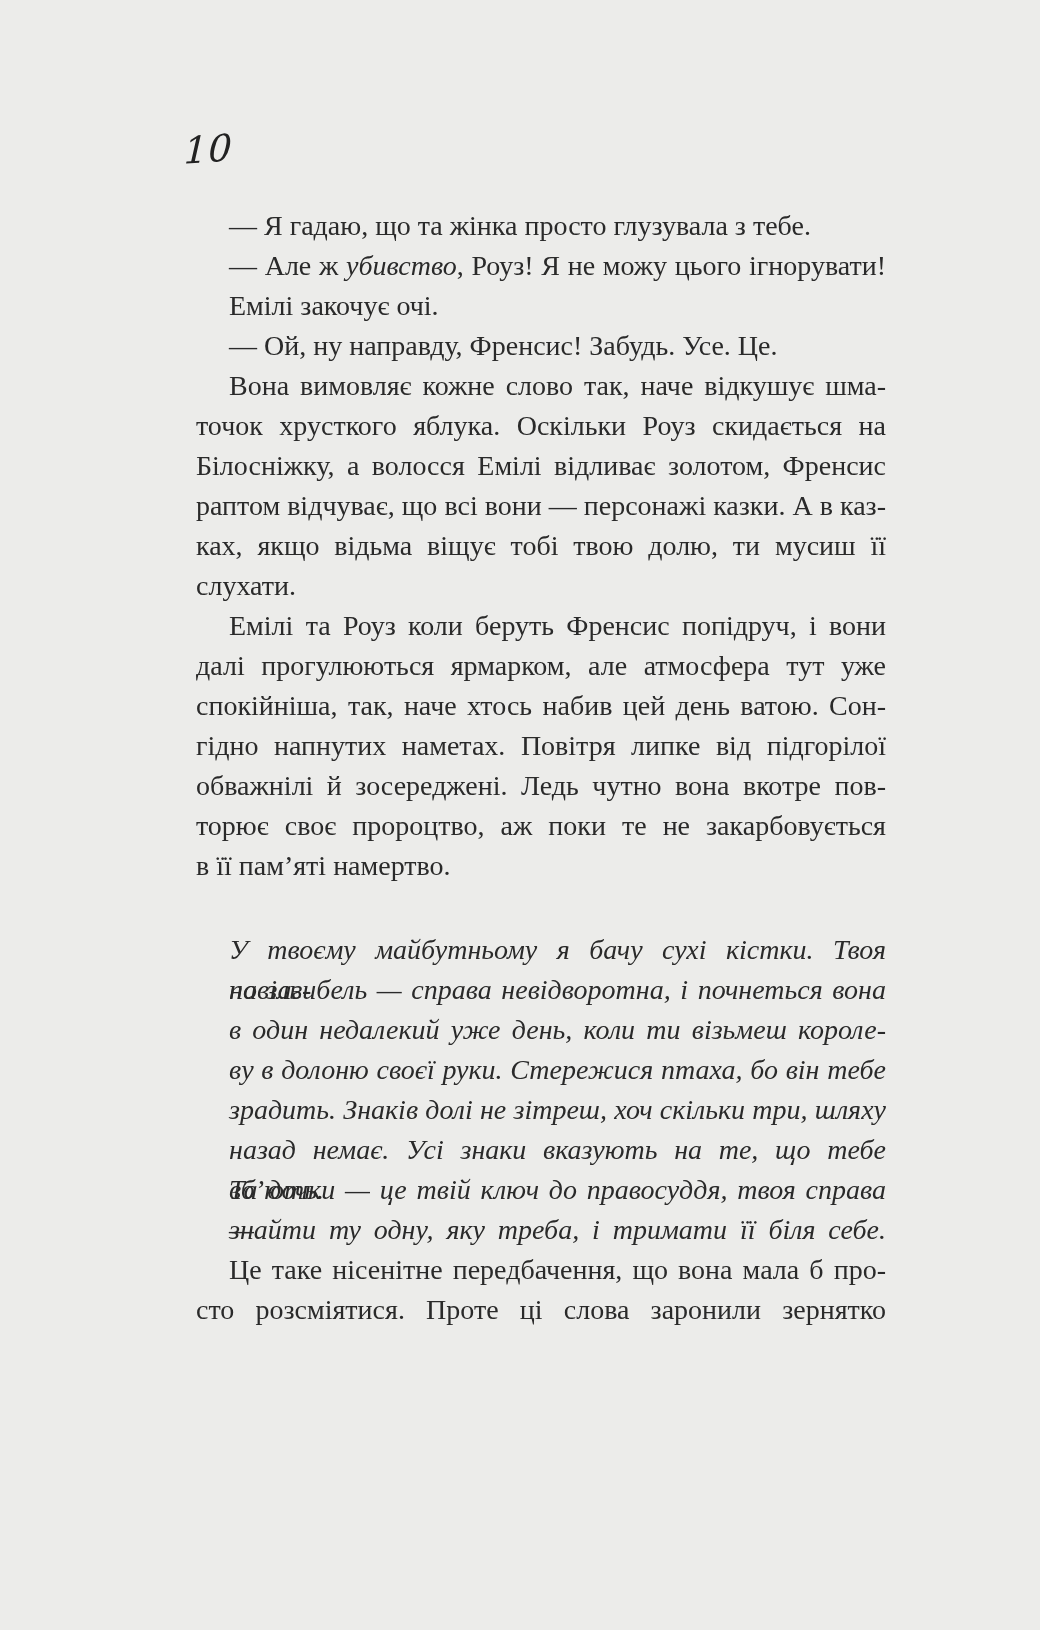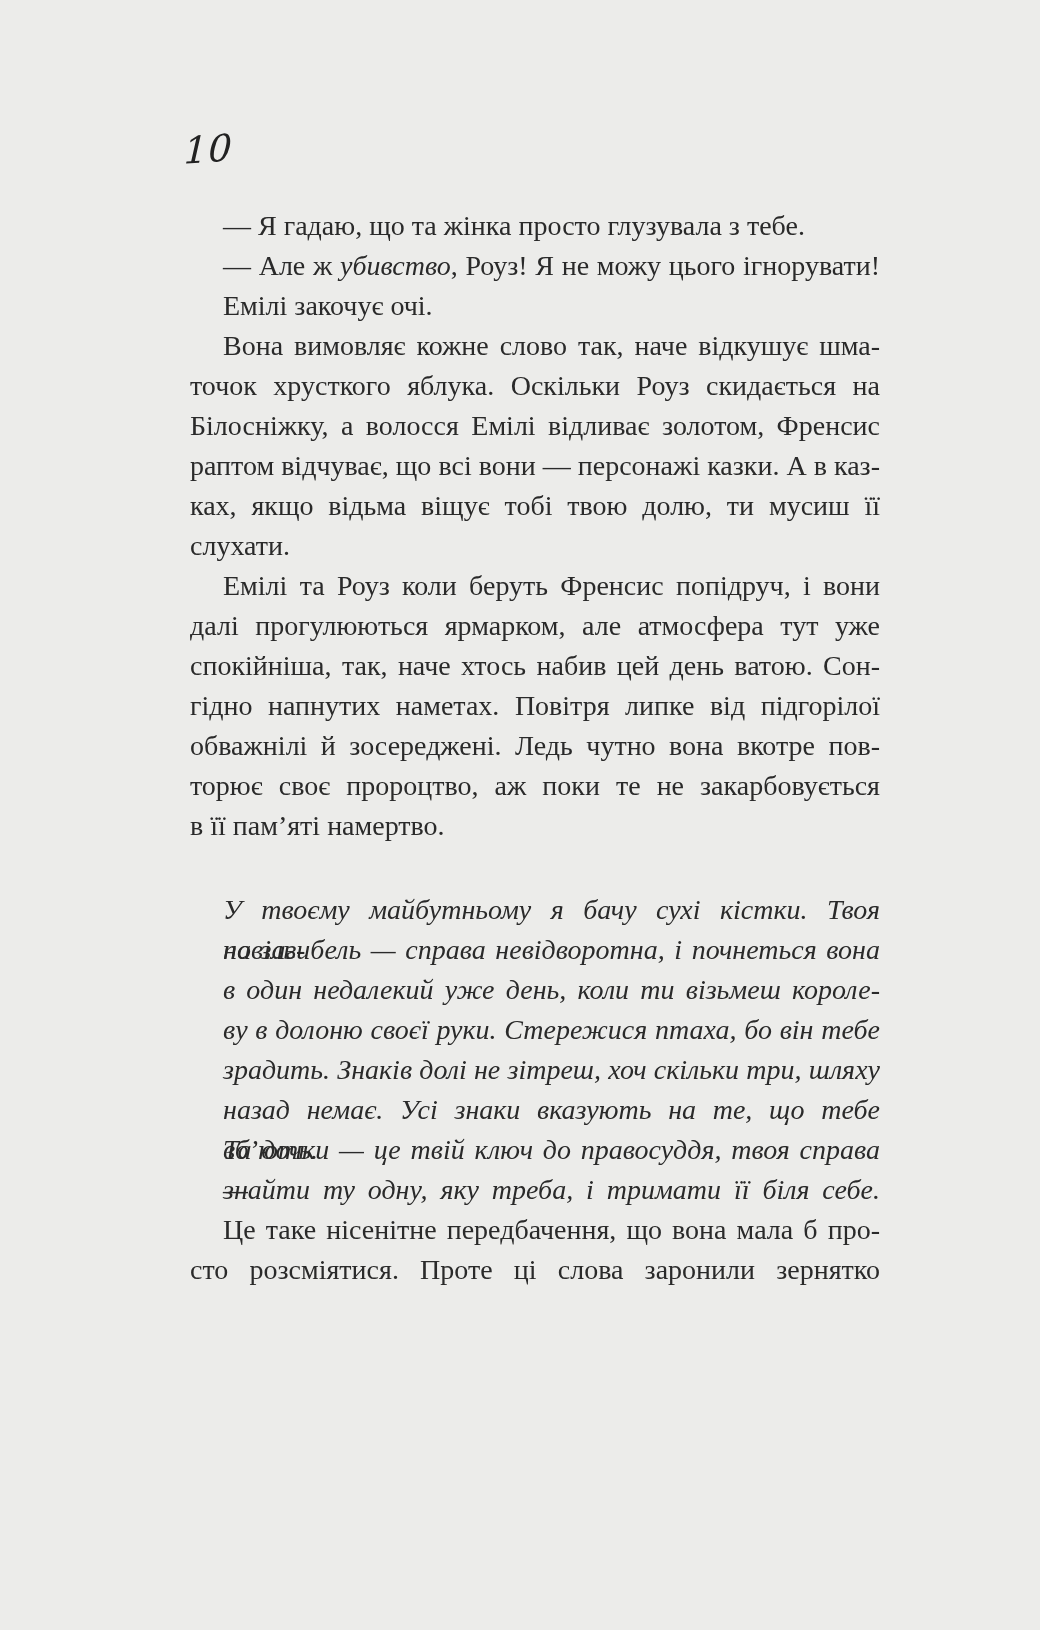--- a/index.html
+++ b/index.html
@@ -18,21 +18,21 @@
     top: 128px;
     font-family: "DejaVu Serif", serif;
     font-style: italic;
     font-size: 37px;
     letter-spacing: 1px;
     color: #222;
     transform: rotate(-4deg) skewX(-6deg);
   }
   .text-block {
     position: absolute;
-    left: 190px;
+    left: 196px;
     top: 206px;
     width: 690px;
     font-size: 28px;
     line-height: 40px;
   }
   .para { margin: 0; }
   .line {
     text-align: justify;
     text-align-last: left;
     height: 40px;
@@ -57,20 +57,23 @@
       <div class="para body">
         <div class="line indent"><span>— Я гадаю, що та жінка просто глузувала з тебе.</span></div>
       </div>
       <div class="para body">
         <div class="line fill indent"><span>— Але ж </span><span class="seg-i">убивство</span><span>, Роуз! Я не можу цього ігнорувати!</span></div>
       </div>
       <div class="para body">
         <div class="line indent"><span>Емілі закочує очі.</span></div>
       </div>
       <div class="para body">
+        <div class="line indent"><span>— Ой, ну направду, Френсис! Забудь. Усе. Це.</span></div>
+      </div>
+      <div class="para body">
         <div class="line fill indent"><span>Вона вимовляє кожне слово так, наче відкушує шма-</span></div>
         <div class="line fill"><span>точок хрусткого яблука. Оскільки Роуз скидається на</span></div>
         <div class="line fill"><span>Білосніжку, а волосся Емілі відливає золотом, Френсис</span></div>
         <div class="line fill"><span>раптом відчуває, що всі вони — персонажі казки. А в каз-</span></div>
         <div class="line fill"><span>ках, якщо відьма віщує тобі твою долю, ти мусиш її</span></div>
         <div class="line"><span>слухати.</span></div>
       </div>
       <div class="para body">
         <div class="line fill indent"><span>Емілі та Роуз коли беруть Френсис попідруч, і вони</span></div>
         <div class="line fill"><span>далі прогулюються ярмарком, але атмосфера тут уже</span></div>

